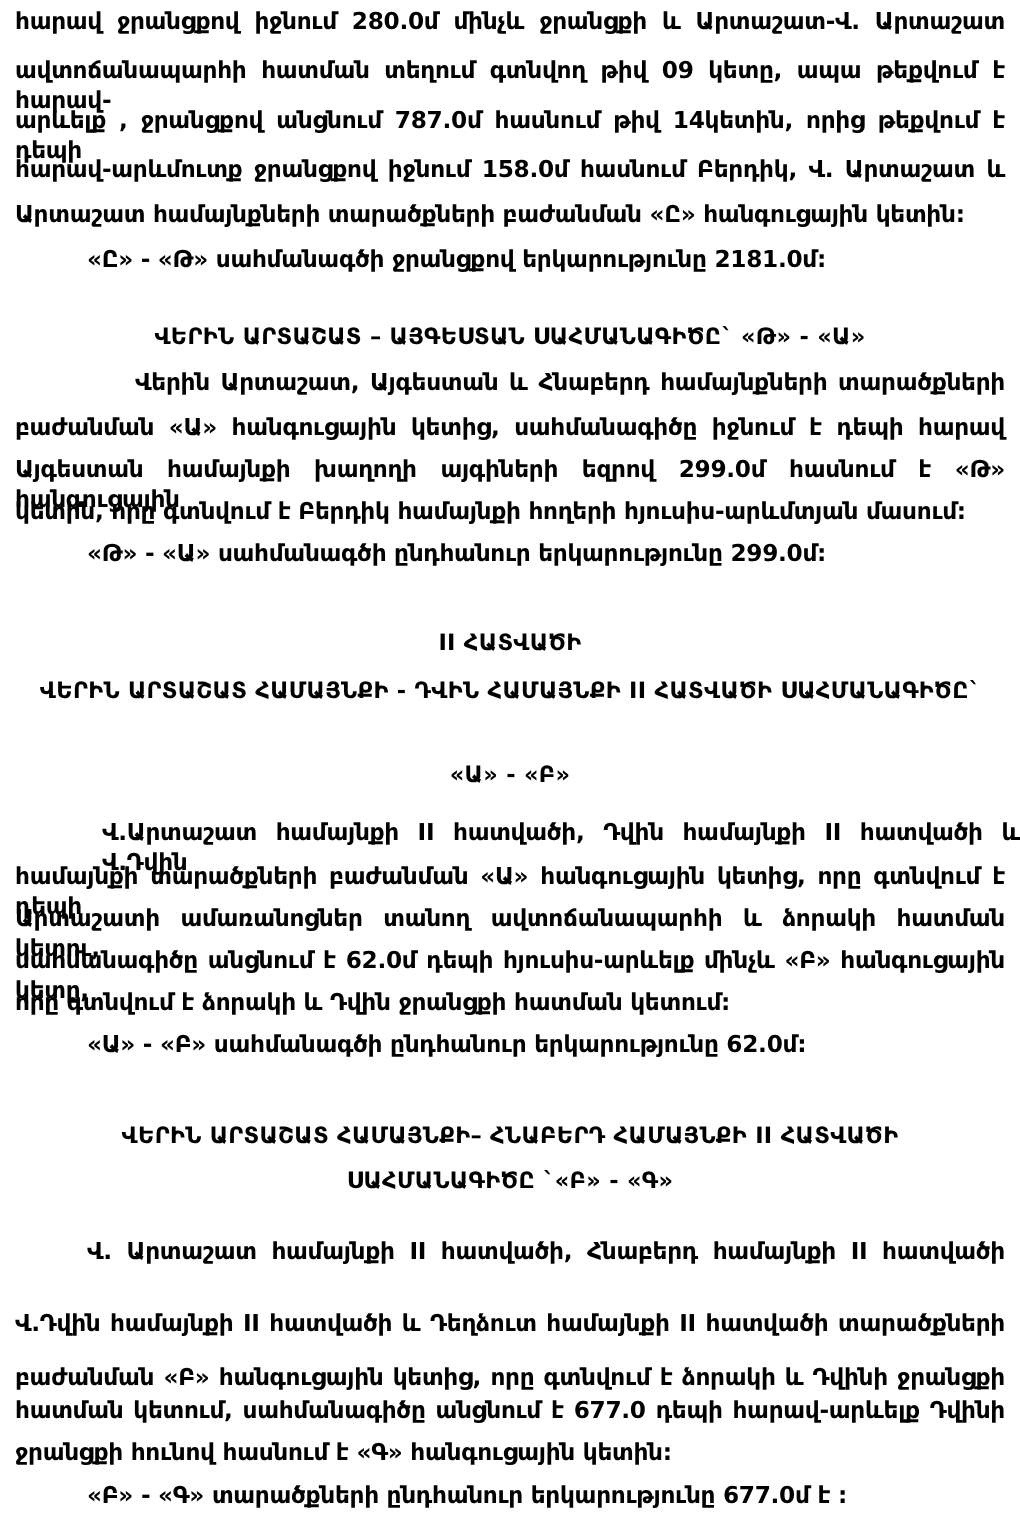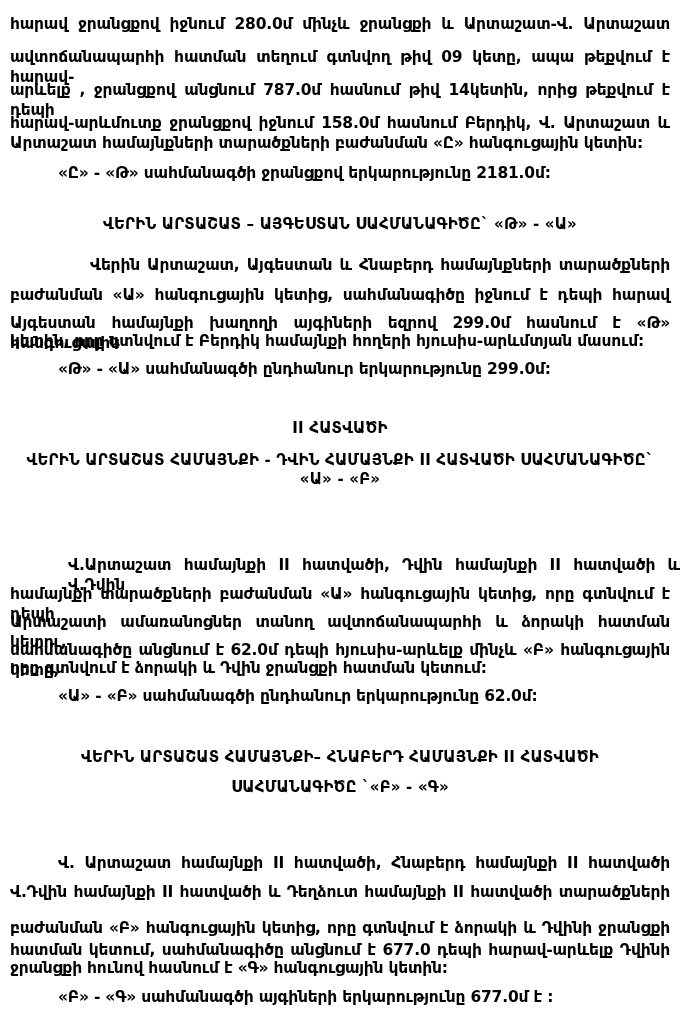--- a/index.html
+++ b/index.html
@@ -3,21 +3,21 @@
 <meta charset="utf-8">
 <style>
   html, body { margin: 0; padding: 0; background: #ffffff; }
   body {
     width: 680px; height: 1014px; overflow: hidden; position: relative;
     font-family: "DejaVu Sans", sans-serif; color: #000;
     font-size: 15.5px; font-weight: bold;
   }
   .page { position: absolute; left: 0; top: 0; width: 680px; }
   .line { position: absolute; left: 10px; width: 660px; white-space: nowrap; line-height: 20px; letter-spacing: -0.2px; }
-  .just { text-align: justify; text-align-last: justify; white-space: normal; margin-top: 10px; }
+  .just { text-align: justify; text-align-last: justify; white-space: normal; }
   .center { text-align: center; left: 0; width: 680px; }
   .ind1 { left: 58px; width: 612px; }
   .heading { font-size: 15px; letter-spacing: 0.2px; }
 </style>
 </head>
 <body>
 
 <div class="page">
 
   <div class="line just" style="top:4px">հարավ ջրանցքով իջնում 280.0մ մինչև ջրանցքի և Արտաշատ-Վ. Արտաշատ</div>
@@ -29,30 +29,30 @@
 
   <div class="line center heading" style="top:214px">ՎԵՐԻՆ ԱՐՏԱՇԱՏ – ԱՅԳԵՍՏԱՆ ՍԱՀՄԱՆԱԳԻԾԸ` «Թ» - «Ա»</div>
   <div class="line just" style="top:245px; left:90px; width:580px">Վերին Արտաշատ, Այգեստան և Հնաբերդ համայնքների տարածքների</div>
   <div class="line just" style="top:275px">բաժանման «Ա» հանգուցային կետից, սահմանագիծը իջնում է դեպի հարավ</div>
   <div class="line just" style="top:303px">Այգեստան համայնքի խաղողի այգիների եզրով 299.0մ հասնում է «Թ» հանգուցային</div>
   <div class="line" style="top:331px">կետին, որը գտնվում է Բերդիկ համայնքի հողերի հյուսիս-արևմտյան մասում:</div>
   <div class="line ind1" style="top:359px">«Թ» - «Ա» սահմանագծի ընդհանուր երկարությունը 299.0մ:</div>
 
   <div class="line center heading" style="top:418px">II ՀԱՏՎԱԾԻ</div>
   <div class="line center heading" style="top:450px">ՎԵՐԻՆ ԱՐՏԱՇԱՏ ՀԱՄԱՅՆՔԻ - ԴՎԻՆ ՀԱՄԱՅՆՔԻ II ՀԱՏՎԱԾԻ ՍԱՀՄԱՆԱԳԻԾԸ`</div>
-  <div class="line center heading" style="top:469px">«Ա» - «Բ»</div>
+  <div class="line center heading" style="top:506px">«Ա» - «Բ»</div>
   <div class="line just" style="top:545px; left:68px; width:612px">Վ.Արտաշատ համայնքի II հատվածի, Դվին համայնքի II հատվածի և Վ.Դվին</div>
   <div class="line just" style="top:574px">համայնքի տարածքների բաժանման «Ա» հանգուցային կետից, որը գտնվում է դեպի</div>
   <div class="line just" style="top:602px">Արտաշատի ամառանոցներ տանող ավտոճանապարհի և ձորակի հատման կետու,</div>
   <div class="line just" style="top:630px">սահմանագիծը անցնում է 62.0մ դեպի հյուսիս-արևելք մինչև «Բ» հանգուցային կետը,</div>
   <div class="line" style="top:658px">որը գտնվում է ձորակի և Դվին ջրանցքի հատման կետում:</div>
   <div class="line ind1" style="top:686px">«Ա» - «Բ» սահմանագծի ընդհանուր երկարությունը 62.0մ:</div>
 
   <div class="line center heading" style="top:747px">ՎԵՐԻՆ ԱՐՏԱՇԱՏ ՀԱՄԱՅՆՔԻ– ՀՆԱԲԵՐԴ ՀԱՄԱՅՆՔԻ II ՀԱՏՎԱԾԻ</div>
   <div class="line center heading" style="top:777px">ՍԱՀՄԱՆԱԳԻԾԸ `«Բ» - «Գ»</div>
-  <div class="line just" style="top:843px; left:58px; width:612px">Վ. Արտաշատ համայնքի II հատվածի, Հնաբերդ համայնքի II հատվածի</div>
+  <div class="line just" style="top:824px; left:58px; width:612px">Վ. Արտաշատ համայնքի II հատվածի, Հնաբերդ համայնքի II հատվածի</div>
   <div class="line just" style="top:872px">Վ.Դվին համայնքի II հատվածի և Դեղձուտ համայնքի II հատվածի տարածքների</div>
   <div class="line just" style="top:908px">բաժանման «Բ» հանգուցային կետից, որը գտնվում է ձորակի և Դվինի ջրանցքի</div>
   <div class="line just" style="top:930px">հատման կետում, սահմանագիծը անցնում է 677.0 դեպի հարավ-արևելք Դվինի</div>
   <div class="line" style="top:958px">ջրանցքի հունով հասնում է «Գ» հանգուցային կետին:</div>
-  <div class="line ind1" style="top:987px">«Բ» - «Գ» սահմանագծի այգիների երկարությունը 677.0մ է :</div>
+  <div class="line ind1" style="top:987px">«Բ» - «Գ» տարածքների ընդհանուր երկարությունը 677.0մ է :</div>
 
 </div>
 
 </body></html>

